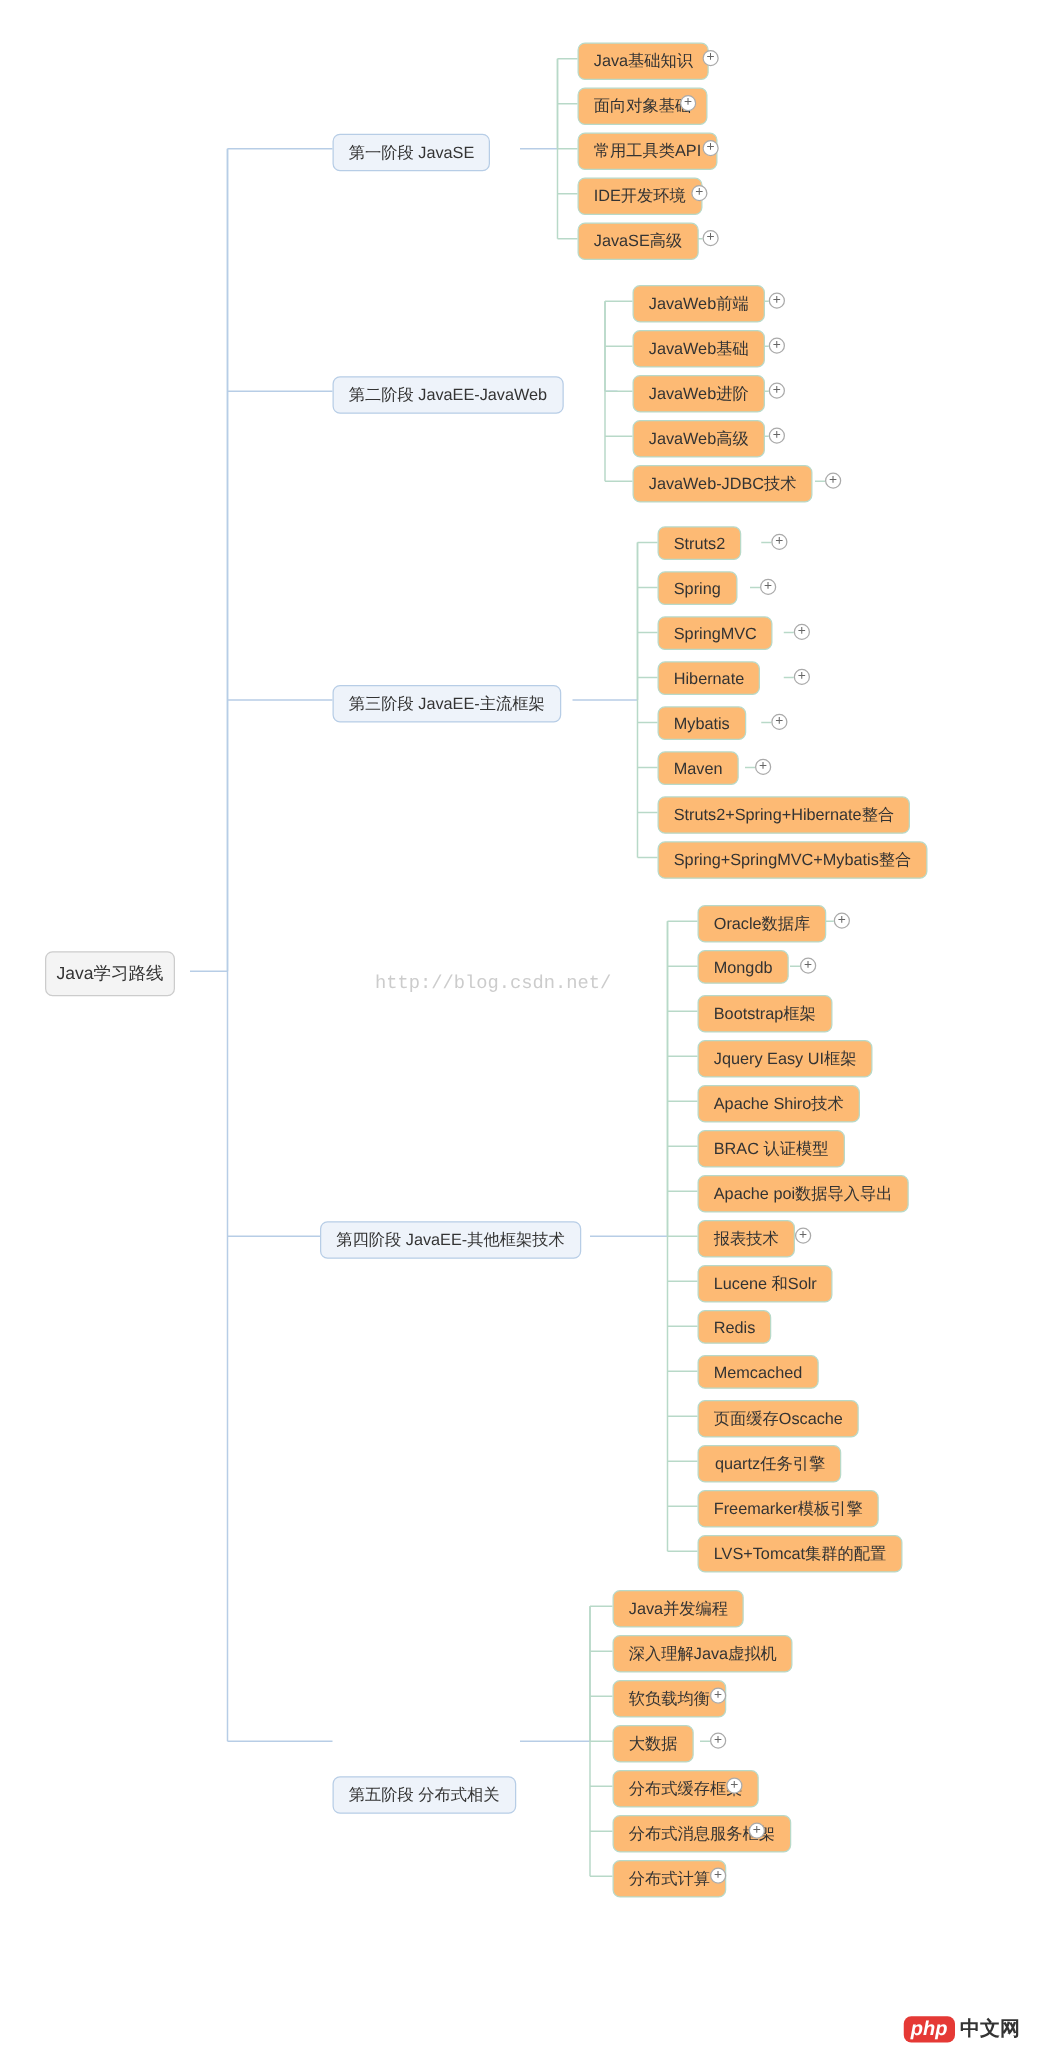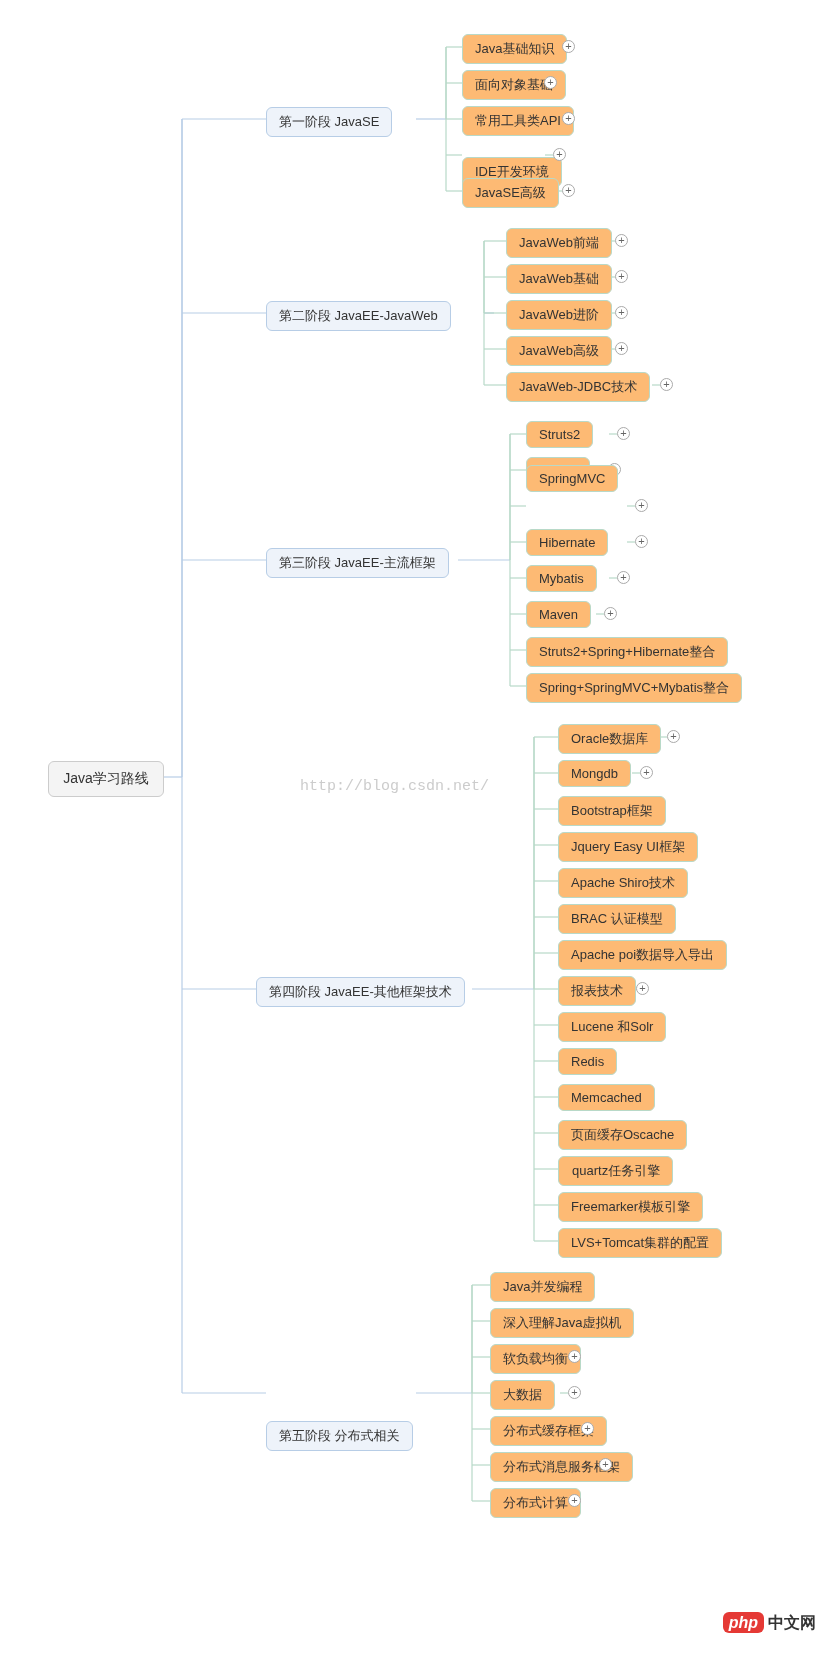--- a/index.html
+++ b/index.html
@@ -166,51 +166,51 @@
     <path d="M 152 777 L 182 777" fill="none" stroke="#b7cde6" stroke-width="1.2"></path>
     <path d="M 182 119 L 182 1393" fill="none" stroke="#b7cde6" stroke-width="1.2"></path>
     <path d="M 182 119 C 202 119 246 119 266 119" fill="none" stroke="#b7cde6" stroke-width="1.2"></path>
     <path d="M 182 313 C 202 313 246 313 266 313" fill="none" stroke="#b7cde6" stroke-width="1.2"></path>
     <path d="M 182 560 C 202 560 246 560 266 560" fill="none" stroke="#b7cde6" stroke-width="1.2"></path>
     <path d="M 182 989 C 202 989 236 989 256 989" fill="none" stroke="#b7cde6" stroke-width="1.2"></path>
     <path d="M 182 1393 C 202 1393 246 1393 266 1393" fill="none" stroke="#b7cde6" stroke-width="1.2"></path>
     <path d="M 182 777 C 182 777 182 119 182 119" fill="none" stroke="#b7cde6" stroke-width="1.2"></path>
   </svg>
 
-<div class="node root" style="left:48px; top:761px; width:116px;">Java学习路线</div>
+<div class="node root" style="left:36px; top:761px; width:104px;">Java学习路线</div>
 
 <div id="nodes">
     <div class="node phase" style="left: 266px; top: 107px;">第一阶段 JavaSE</div>
     <div class="node leaf" style="left: 462px; top: 34px;">Java基础知识</div>
     <div class="expand-btn" style="left: 562px; top: 40px;">+</div>
     <div class="node leaf" style="left: 462px; top: 70px;">面向对象基础</div>
     <div class="expand-btn" style="left: 544px; top: 76px;">+</div>
     <div class="node leaf" style="left: 462px; top: 106px;">常用工具类API</div>
     <div class="expand-btn" style="left: 562px; top: 112px;">+</div>
-    <div class="node leaf" style="left: 462px; top: 142px; margin-top: 15px;">IDE开发环境</div>
+    <div class="node leaf" style="left: 462px; top: 142px;">IDE开发环境</div>
     <div class="expand-btn" style="left: 553px; top: 148px;">+</div>
     <div class="node leaf" style="left: 462px; top: 178px;">JavaSE高级</div>
     <div class="expand-btn" style="left: 562px; top: 184px;">+</div>
     <div class="node phase" style="left: 266px; top: 301px;">第二阶段 JavaEE-JavaWeb</div>
     <div class="node leaf" style="left: 506px; top: 228px;">JavaWeb前端</div>
     <div class="expand-btn" style="left: 615px; top: 234px;">+</div>
     <div class="node leaf" style="left: 506px; top: 264px;">JavaWeb基础</div>
     <div class="expand-btn" style="left: 615px; top: 270px;">+</div>
     <div class="node leaf" style="left: 506px; top: 300px;">JavaWeb进阶</div>
     <div class="expand-btn" style="left: 615px; top: 306px;">+</div>
     <div class="node leaf" style="left: 506px; top: 336px;">JavaWeb高级</div>
     <div class="expand-btn" style="left: 615px; top: 342px;">+</div>
     <div class="node leaf" style="left: 506px; top: 372px;">JavaWeb-JDBC技术</div>
     <div class="expand-btn" style="left: 660px; top: 378px;">+</div>
     <div class="node phase" style="left: 266px; top: 548px;">第三阶段 JavaEE-主流框架</div>
     <div class="node leaf" style="left: 526px; top: 421px;">Struts2</div>
     <div class="expand-btn" style="left: 617px; top: 427px;">+</div>
     <div class="node leaf" style="left: 526px; top: 457px;">Spring</div>
     <div class="expand-btn" style="left: 608px; top: 463px;">+</div>
-    <div class="node leaf" style="left: 526px; top: 465px;">SpringMVC</div>
+    <div class="node leaf" style="left: 526px; top: 493px;">SpringMVC</div>
     <div class="expand-btn" style="left: 635px; top: 499px;">+</div>
     <div class="node leaf" style="left: 526px; top: 529px;">Hibernate</div>
     <div class="expand-btn" style="left: 635px; top: 535px;">+</div>
     <div class="node leaf" style="left: 526px; top: 565px;">Mybatis</div>
     <div class="expand-btn" style="left: 617px; top: 571px;">+</div>
     <div class="node leaf" style="left: 526px; top: 601px;">Maven</div>
     <div class="expand-btn" style="left: 604px; top: 607px;">+</div>
     <div class="node leaf" style="left: 526px; top: 637px;">Struts2+Spring+Hibernate整合</div>
     <div class="node leaf" style="left: 526px; top: 673px;">Spring+SpringMVC+Mybatis整合</div>
     <div class="node phase" style="left: 256px; top: 977px;">第四阶段 JavaEE-其他框架技术</div>

